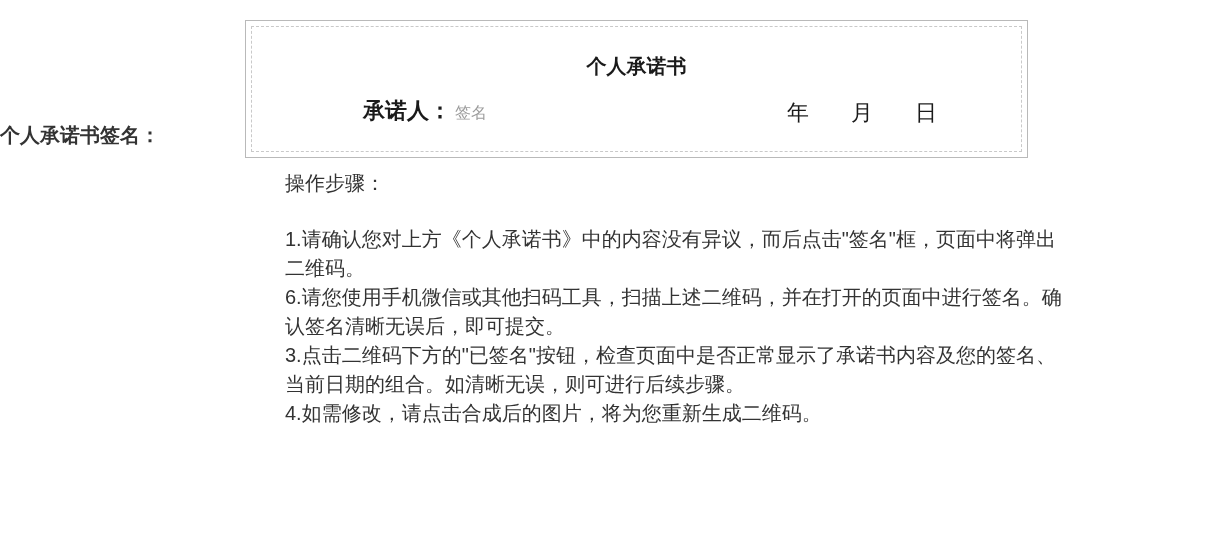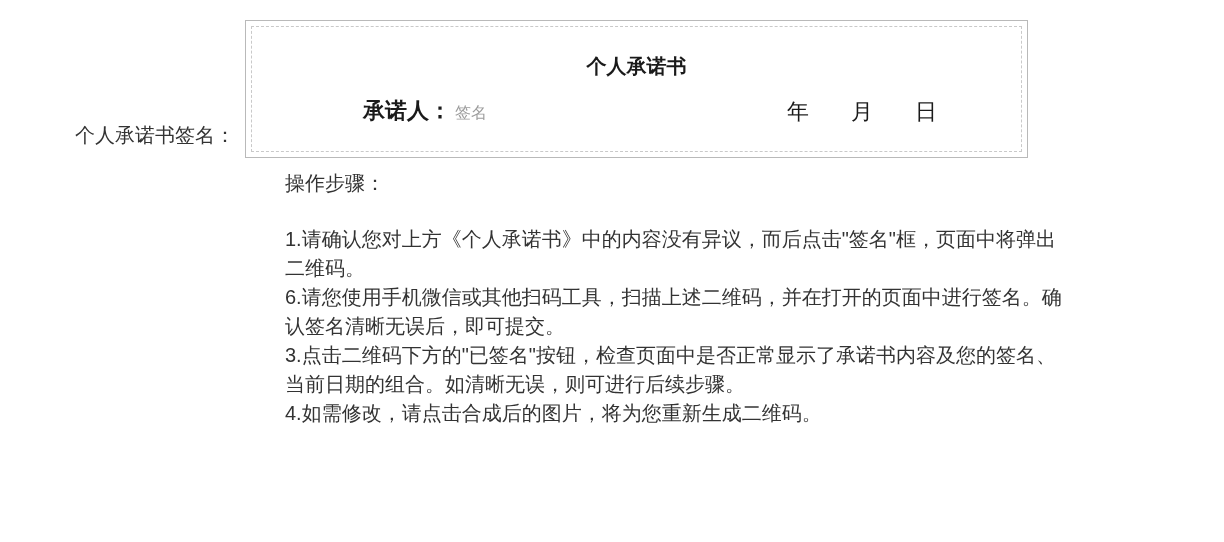--- a/index.html
+++ b/index.html
@@ -9,23 +9,22 @@
     font-family: "Liberation Sans", "DejaVu Sans", sans-serif;
     overflow: hidden;
   }
   .form-row { display: flex; align-items: flex-start; padding-top: 20px; }
 
   .label-col {
     flex: 0 0 245px;
     width: 245px;
     padding-right: 10px;
     padding-top: 102px;
-    text-align: right;
     font-size: 20px;
-    font-weight: normal;
+    font-weight: bold;
     color: #333333;
     white-space: nowrap;
   }
 
   .content-col { width: 783px; flex: 0 0 783px; }
 
   .promise-box {
     border: 1px solid #b9b9b9;
     padding: 5px;
     background: #ffffff;
@@ -50,21 +49,21 @@
     color: #1a1a1a;
     text-indent: 2em;
     text-align: justify;
   }
   .signer-row {
     margin-top: 12px;
     padding-left: 95px;
     padding-right: 68px;
     display: flex;
     justify-content: space-between;
-    align-items: center;
+    align-items: flex-end;
     font-family: "Liberation Serif", "DejaVu Serif", serif;
     font-size: 22px;
     line-height: 32px;
     color: #1a1a1a;
   }
   .signer-label { font-weight: bold; }
   .signature-placeholder {
     font-family: "Liberation Sans", "DejaVu Sans", sans-serif;
     font-size: 16px;
     color: #9c9c9c;

